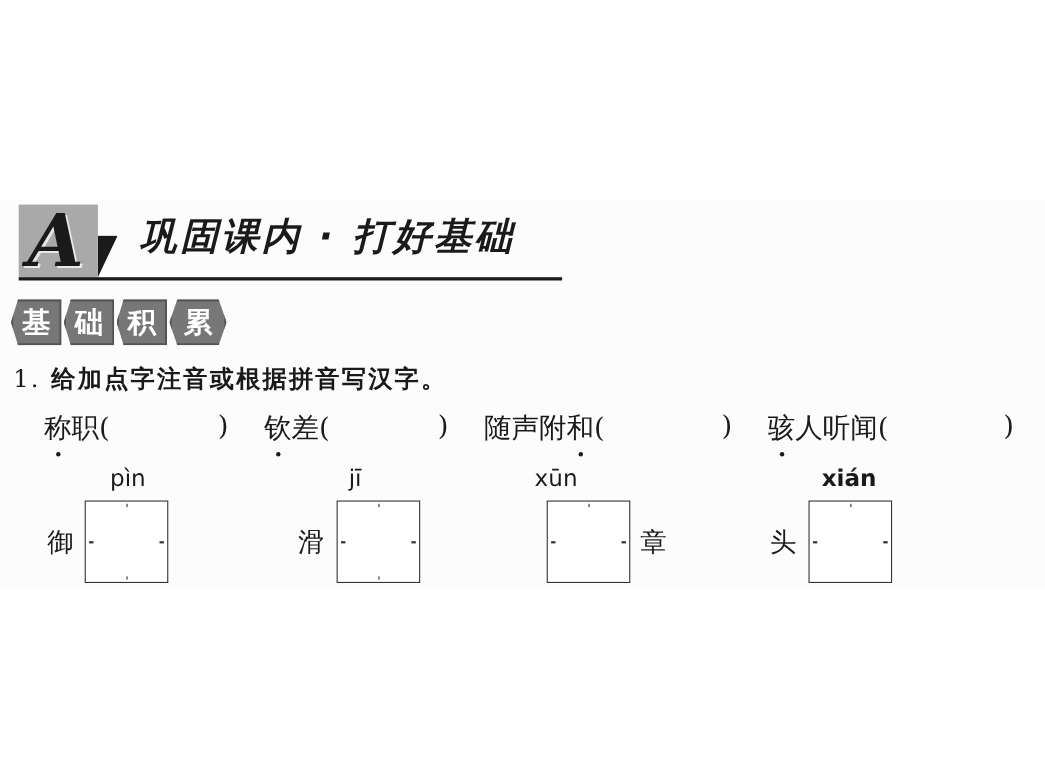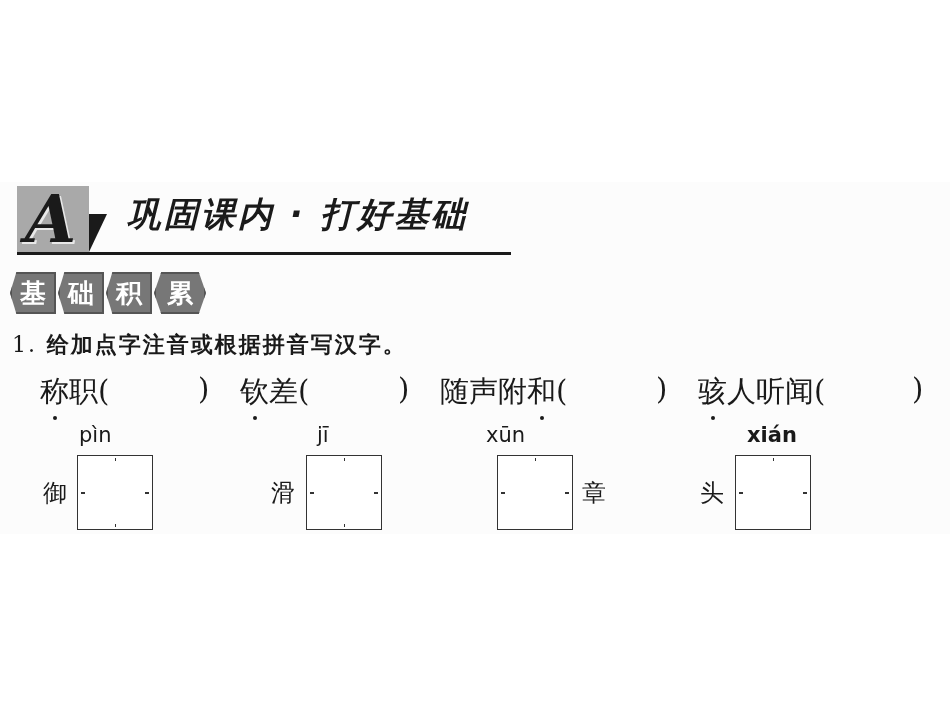--- a/index.html
+++ b/index.html
@@ -16,21 +16,21 @@
                white-space:nowrap; color:#1a1a1a;font-style:italic; }
   .hdr-rule { position:absolute; left:0; top:66px; width:494px; height:3px; background:#1a1a1a; }
   .tags { position:absolute; left:10px; top:272px; display:flex; }
   .tag { width:46px; height:42px; background:#777; color:#fff; font-weight:bold; font-size:26px;
          display:flex; align-items:center; justify-content:center; margin-right:2px;
          clip-path:polygon(14% 0,100% 0,100% 100%,14% 100%,0 50%);
          box-shadow: inset 0 0 0 2px #555; }
   .tag.last { clip-path:polygon(14% 0,86% 0,100% 50%,86% 100%,14% 100%,0 50%); width:52px; }
   .q-title { position:absolute; left:12px; top:330px; font-size:22px; font-weight:bold; letter-spacing:2px; white-space:nowrap; }
   .q-num { font-family:"DejaVu Serif", serif; font-weight:normal; }
-  .word { position:absolute; top:372px; font-family:"DejaVu Serif", serif; font-size:29px; white-space:nowrap; }
+  .word { position:absolute; top:372px; font-family:"DejaVu Serif", serif; font-size:25px; white-space:nowrap; }
   .dot { position:relative; }
   .dot::after { content:""; position:absolute; left:50%; bottom:-12px; width:4px; height:4px; margin-left:-2px;
                 background:#1a1a1a; border-radius:50%; }
   .pinyin { position:absolute; top:423px; font-size:21px; white-space:nowrap; }
   .box { position:absolute; top:455px; width:74px; height:73px; border:1.5px solid #333; background:#fff; }
   .box .t { position:absolute; width:1px; height:3px; background:#333; left:37px; }
   .box .l, .box .r { position:absolute; width:4px; height:1.5px; background:#333; top:36px; }
   .box .l { left:3px; } .box .r { right:3px; }
   .hanzi { position:absolute; top:477px; font-family:"DejaVu Serif", serif; font-size:24px; }
 </style>
@@ -73,21 +73,21 @@
 <div class="word" style="left:440px;">
   <span>随声附</span><span class="dot">和</span><span>(</span>
 </div>
 <div class="word" style="left:656px;"><span>)</span></div>
 
 <div class="word" style="left:698px;">
   <span class="dot">骇</span><span>人听闻</span><span>(</span>
 </div>
 <div class="word" style="left:912px;"><span>)</span></div>
 
-<div class="pinyin" style="left:79px;">pìn</div>
+<div class="pinyin" style="left:100px;">pìn</div>
 <div class="hanzi" style="left:43px;">御</div>
 <div class="box" style="left:77px;">
     <span class="t" style="top:2px"></span>
     <span class="t" style="bottom:2px"></span>
     <span class="l"></span>
     <span class="r"></span>
   </div>
 
 <div class="pinyin" style="left:317px;">jī</div>
 <div class="hanzi" style="left:271px;">滑</div>

